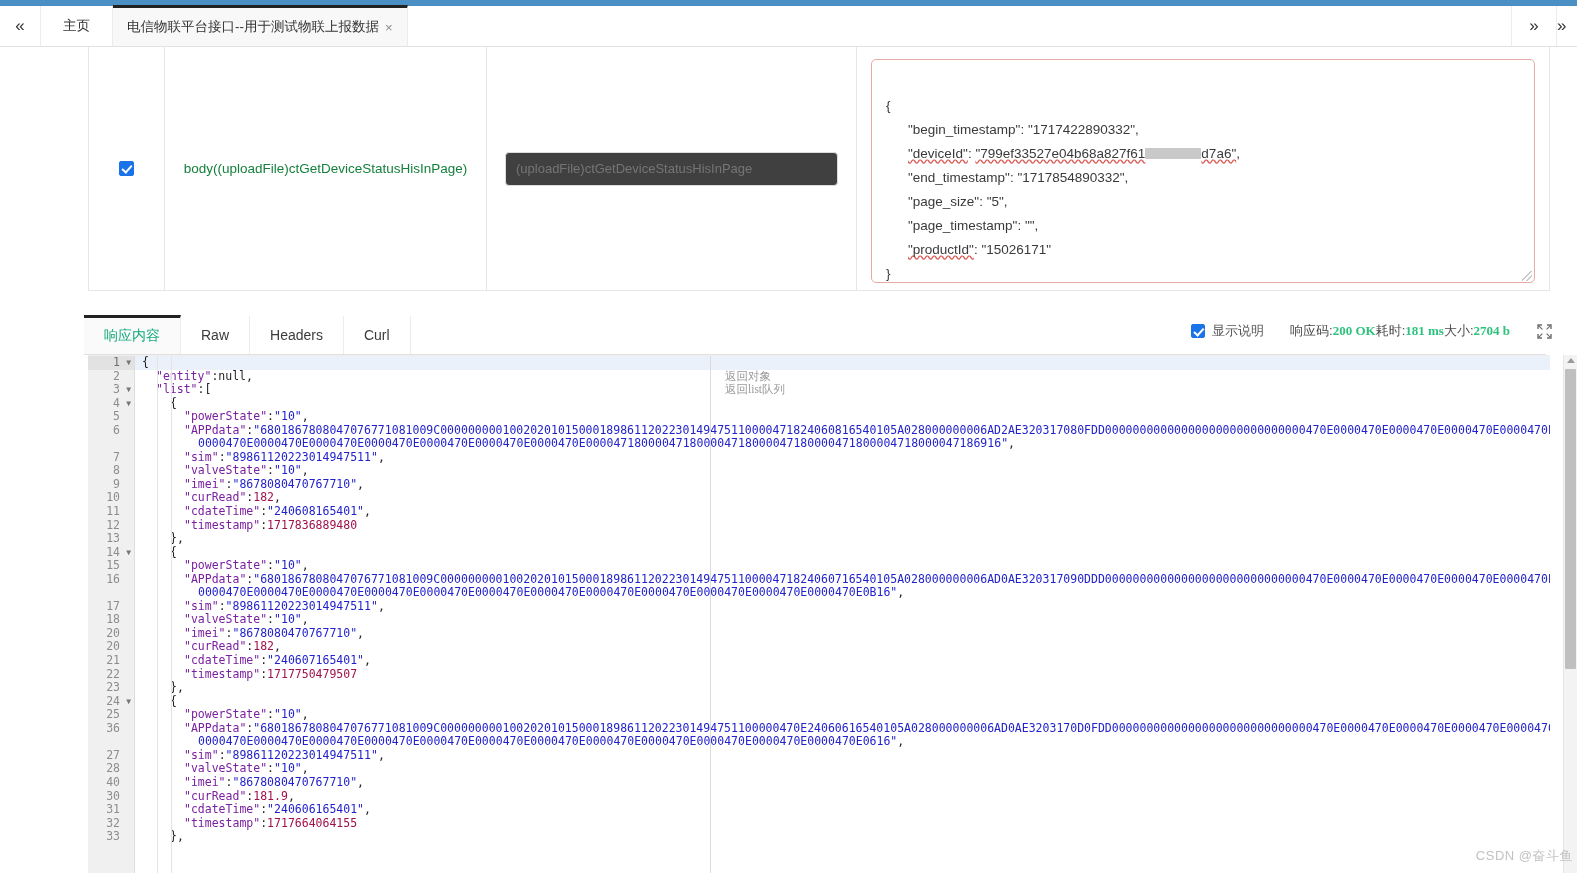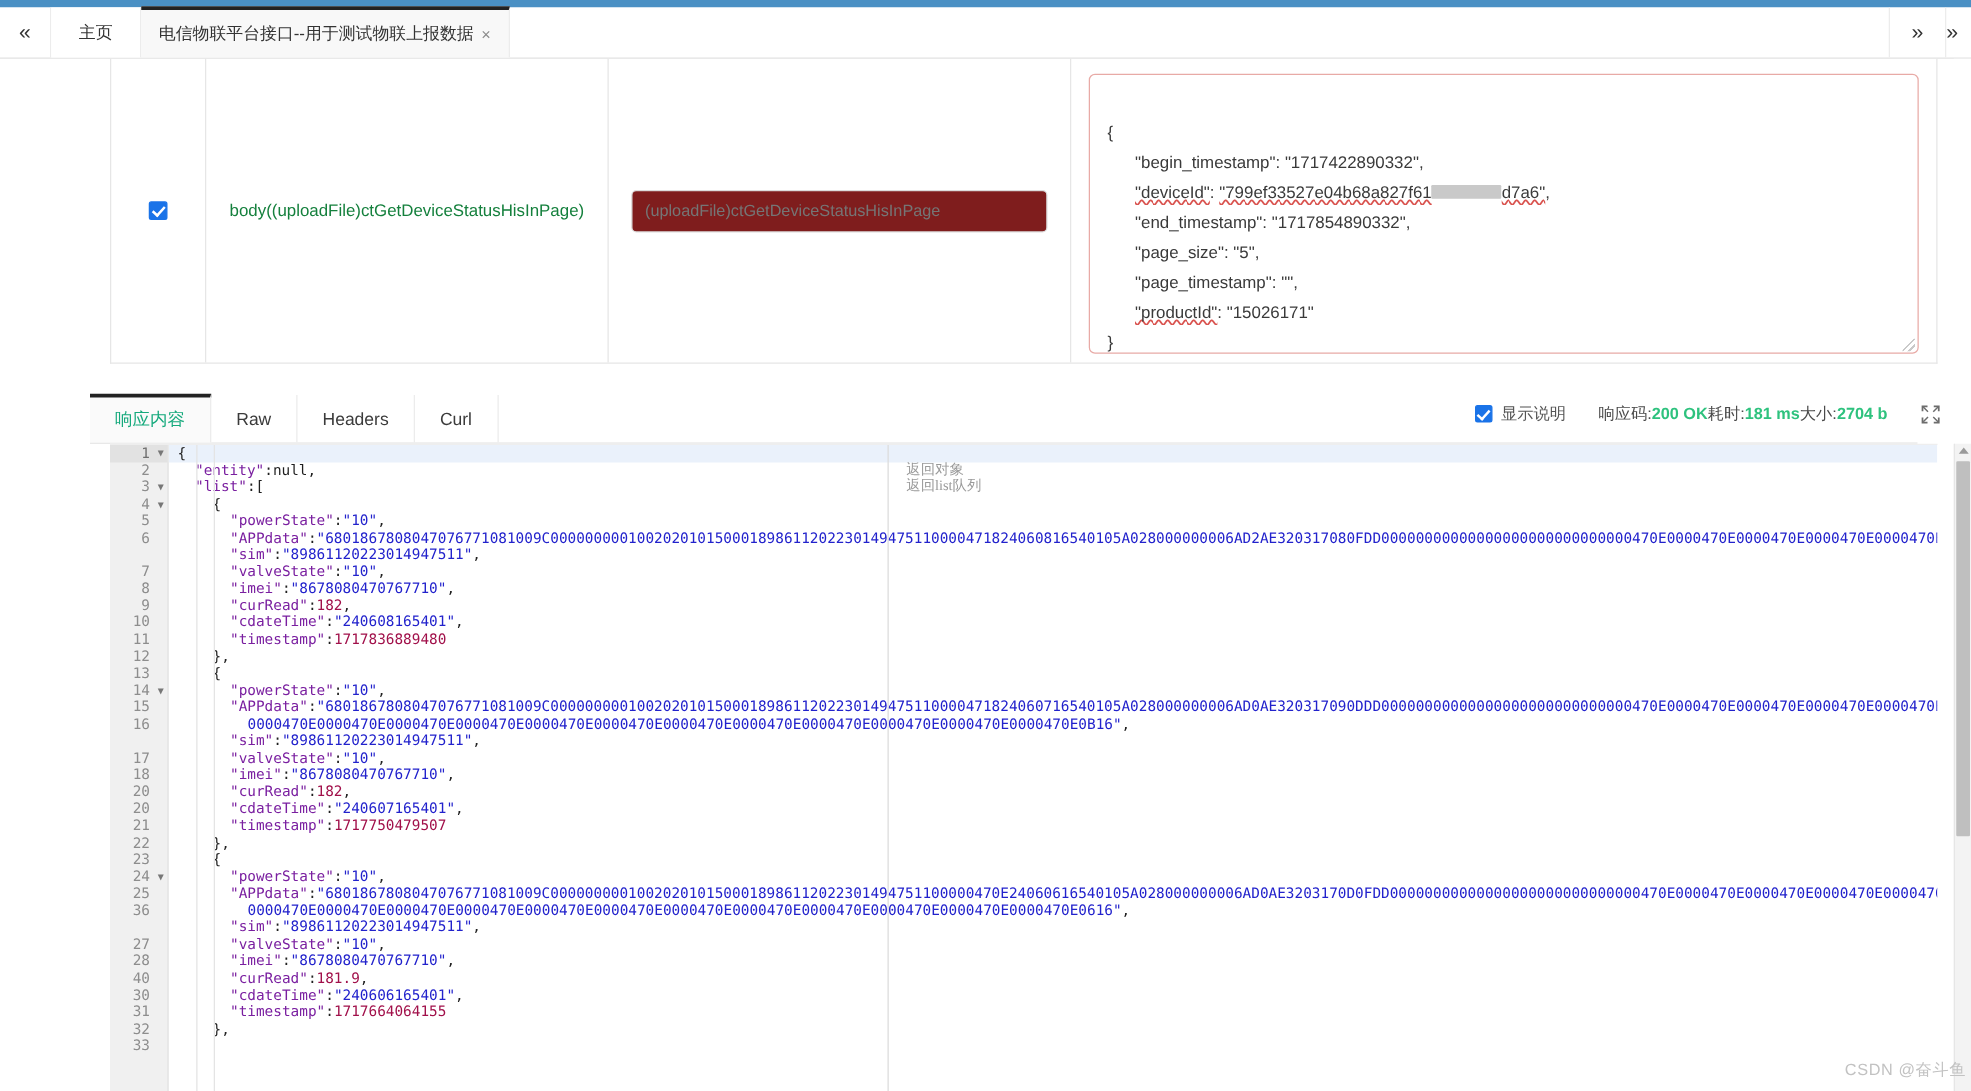--- a/index.html
+++ b/index.html
@@ -107,21 +107,21 @@
   }
   .chk::after {
     content: ""; position: absolute;
     left: 4px; top: 1px; width: 4px; height: 8px;
     border: solid #fff; border-width: 0 2px 2px 0;
     transform: rotate(42deg);
   }
   .value-input {
     width: 100%; height: 34px;
     border: 1px solid #dcdcdc; border-radius: 4px;
-    background: #7f1d1d;
+    background: #404040;
     font-size: 13px; color: #9b9b9b;
     padding: 0 10px; box-sizing: border-box;
     font-family: "Liberation Sans", sans-serif;
     outline: none;
   }
   .body-editor {
     width: 100%; height: 224px;
     border: 1px solid #e8aaa6; border-radius: 5px;
     background: #ffffff;
     box-sizing: border-box;
@@ -148,21 +148,21 @@
     position: absolute; right: 2px; bottom: 1px;
     width: 10px; height: 10px;
     background:
       linear-gradient(135deg, transparent 44%, #c9c9c9 44%, #c9c9c9 54%, transparent 54%),
       linear-gradient(135deg, transparent 70%, #c9c9c9 70%, #c9c9c9 80%, transparent 80%);
     cursor: nwse-resize;
   }
 
   
   .resp-tabs {
-    position: absolute; top: 316px; left: 72px;
+    position: absolute; top: 316px; left: 84px;
     width: 1462px; height: 39px;
     border-bottom: 1px solid #e1e1e1;
     display: flex; align-items: stretch;
     box-sizing: border-box;
   }
   .rtab {
     display: flex; align-items: center; justify-content: center;
     padding: 0 20px;
     font-size: 14px; color: #3b3b3b;
     cursor: pointer;
@@ -189,21 +189,21 @@
     position: relative; box-sizing: border-box;
   }
   .chk-sm::after {
     content: ""; position: absolute;
     left: 3.5px; top: 1px; width: 4px; height: 7.5px;
     border: solid #fff; border-width: 0 2px 2px 0;
     transform: rotate(42deg);
   }
   .status-metrics { font-size: 13px; color: #4a4a4a; font-weight: bold; }
   .status-metrics .lbl { color: #4a4a4a; font-weight: normal; }
-  .status-metrics .val { color: #2ec27e; }
+  .status-metrics .val { color: #2ec27e; font-family: Liberation Serif, serif; }
   .fs-icon {
     width: 17px; height: 17px; position: relative; cursor: pointer; color: #777;
   }
 
   
   .editor {
     position: absolute; top: 355px; left: 88px;
     width: 1462px; height: 518px;
     background: #ffffff;
     display: flex;
@@ -425,20 +425,21 @@
       <div class="indent-guide" style="left:22px"></div>
       <div class="indent-guide" style="left:36px"></div>
       <div class="ann-divider"></div>
       <div id="code-lines">
           <div class="code-line hl" style="padding-left: 7px;"><span class="tok-punc">{</span></div>
           <div class="code-line" style="padding-left: 21px;"><span class="tok-key">"entity"</span><span class="tok-punc">:</span><span class="tok-null">null</span><span class="tok-punc">,</span></div>
           <div class="code-line" style="padding-left: 21px;"><span class="tok-key">"list"</span><span class="tok-punc">:[</span></div>
           <div class="code-line" style="padding-left: 35px;"><span class="tok-punc">{</span></div>
           <div class="code-line" style="padding-left: 49px;"><span class="tok-key">"powerState"</span><span class="tok-punc">:</span><span class="tok-str">"10"</span><span class="tok-punc">,</span></div>
           <div class="code-line" style="padding-left: 49px;"><span class="tok-key">"APPdata"</span><span class="tok-punc">:</span><span class="tok-str">"6801867808047076771081009C000000000100202010150001898611202230149475110000471824060816540105A028000000006AD2AE320317080FDD00000000000000000000000000000470E0000470E0000470E0000470E0000470E0000470E</span></div>
+          <div class="code-line" style="padding-left: 63px;"><span class="tok-str">0000470E0000470E0000470E0000470E0000470E0000470E0000470E000047180000471800004718000047180000471800004718000047186916"</span><span class="tok-punc">,</span></div>
           <div class="code-line" style="padding-left: 49px;"><span class="tok-key">"sim"</span><span class="tok-punc">:</span><span class="tok-str">"89861120223014947511"</span><span class="tok-punc">,</span></div>
           <div class="code-line" style="padding-left: 49px;"><span class="tok-key">"valveState"</span><span class="tok-punc">:</span><span class="tok-str">"10"</span><span class="tok-punc">,</span></div>
           <div class="code-line" style="padding-left: 49px;"><span class="tok-key">"imei"</span><span class="tok-punc">:</span><span class="tok-str">"8678080470767710"</span><span class="tok-punc">,</span></div>
           <div class="code-line" style="padding-left: 49px;"><span class="tok-key">"curRead"</span><span class="tok-punc">:</span><span class="tok-num">182</span><span class="tok-punc">,</span></div>
           <div class="code-line" style="padding-left: 49px;"><span class="tok-key">"cdateTime"</span><span class="tok-punc">:</span><span class="tok-str">"240608165401"</span><span class="tok-punc">,</span></div>
           <div class="code-line" style="padding-left: 49px;"><span class="tok-key">"timestamp"</span><span class="tok-punc">:</span><span class="tok-num">1717836889480</span></div>
           <div class="code-line" style="padding-left: 35px;"><span class="tok-punc">},</span></div>
           <div class="code-line" style="padding-left: 35px;"><span class="tok-punc">{</span></div>
           <div class="code-line" style="padding-left: 49px;"><span class="tok-key">"powerState"</span><span class="tok-punc">:</span><span class="tok-str">"10"</span><span class="tok-punc">,</span></div>
           <div class="code-line" style="padding-left: 49px;"><span class="tok-key">"APPdata"</span><span class="tok-punc">:</span><span class="tok-str">"6801867808047076771081009C000000000100202010150001898611202230149475110000471824060716540105A028000000006AD0AE320317090DDD00000000000000000000000000000470E0000470E0000470E0000470E0000470E0000470E</span></div>

